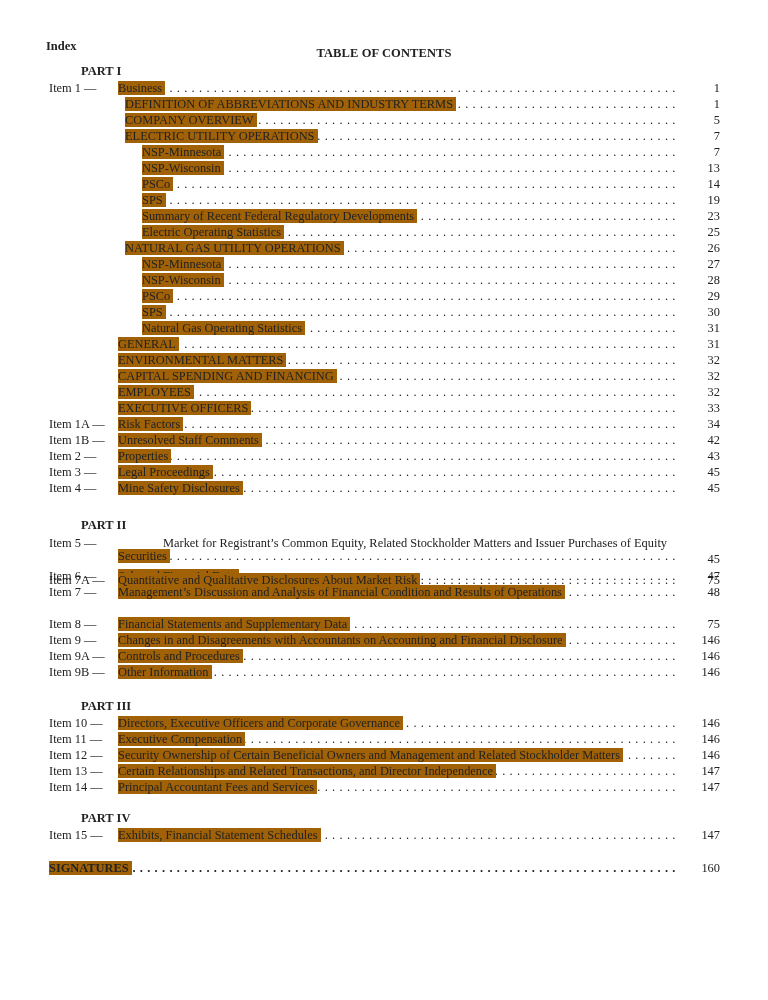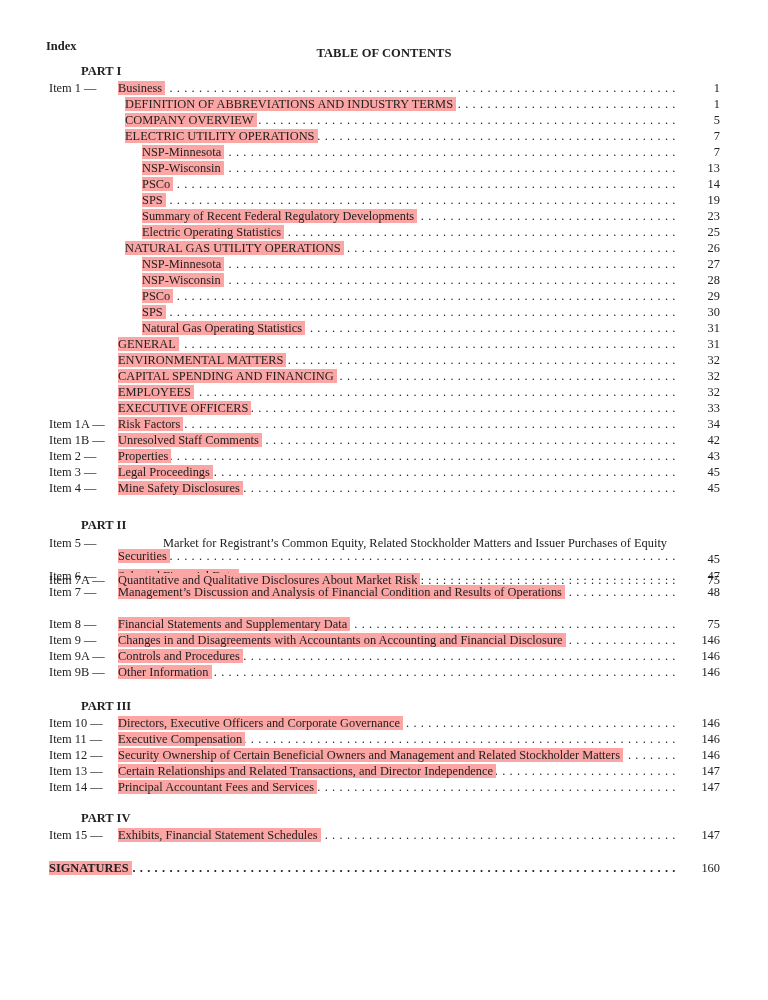--- a/index.html
+++ b/index.html
@@ -21,21 +21,21 @@
     position: absolute; left: 49px; font-weight: bold; font-size: 12.5px; margin-left: 32px;
   }
   .row {
     position: absolute; left: 0; width: 768px; height: 16px; line-height: 16px;
   }
   .item-no { position: absolute; left: 49px; white-space: nowrap; }
   .entry {
     position: absolute; overflow: hidden; white-space: nowrap; height: 16px;
     right: 92px;
   }
-  .entry .txt { background: #fca5a5; padding-right: 3px; position: relative; z-index: 1; }
+  .entry .txt { background: #a16207; padding-right: 3px; position: relative; z-index: 1; }
   .entry::after {
     content: ". . . . . . . . . . . . . . . . . . . . . . . . . . . . . . . . . . . . . . . . . . . . . . . . . . . . . . . . . . . . . . . . . . . . . . . . . . . . . . . . . . . . . . . . . . . . . . . . . . . . . . . . . . . . . . . . . . . . . . . . . . . . . . . . . . . . . . . . . . . . . . . . . . . . . . . . . . . . . . . . . . . . . . . . . . . . . . . . .";
     position: absolute; right: 0; top: 0; white-space: nowrap; letter-spacing: 0.6px;
   }
   .lvl0 { left: 118px; }
   .lvl1 { left: 125px; }
   .lvl2 { left: 142px; }
   .pg { position: absolute; right: 48px; text-align: right; width: 40px; }
   .wrap-line1 { position: absolute; left: 118px; white-space: nowrap; margin-left: 45px; }
   .sig { font-weight: bold; }

